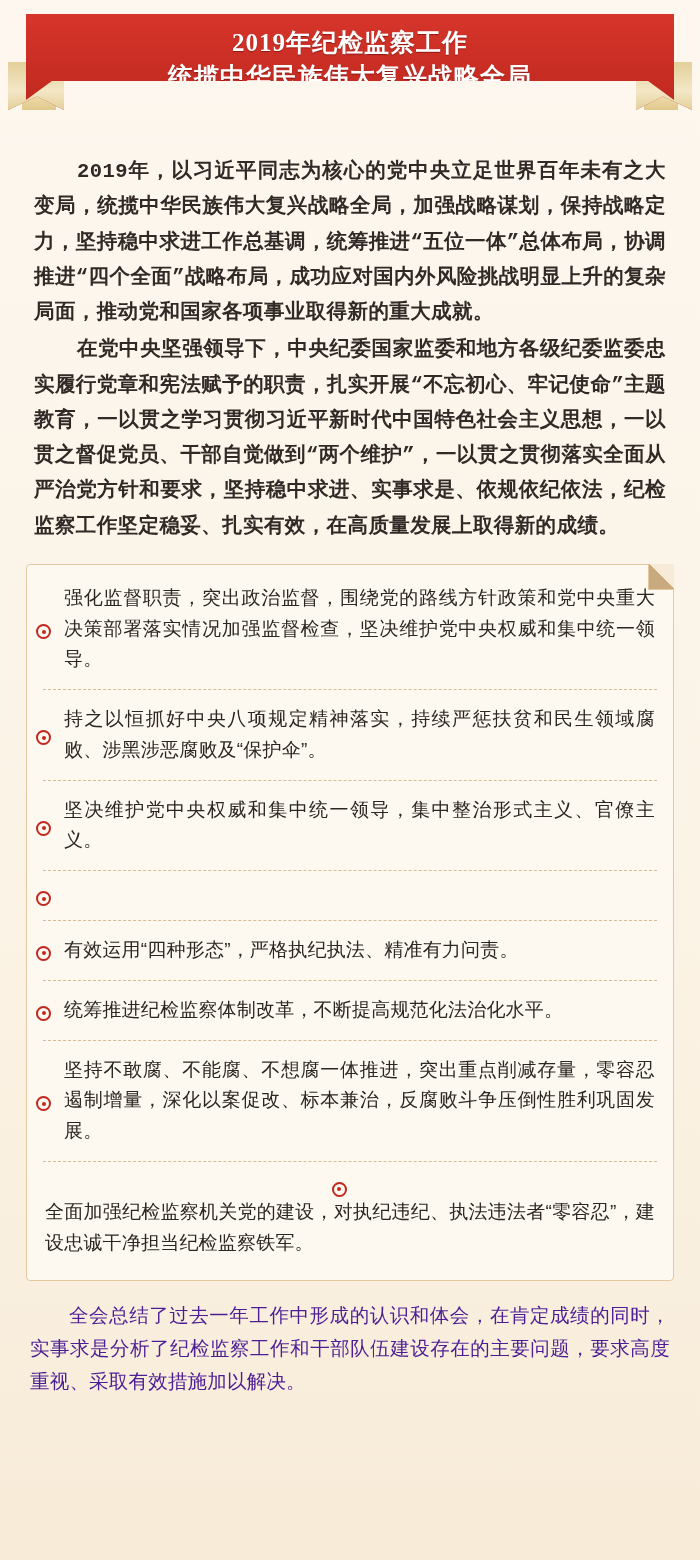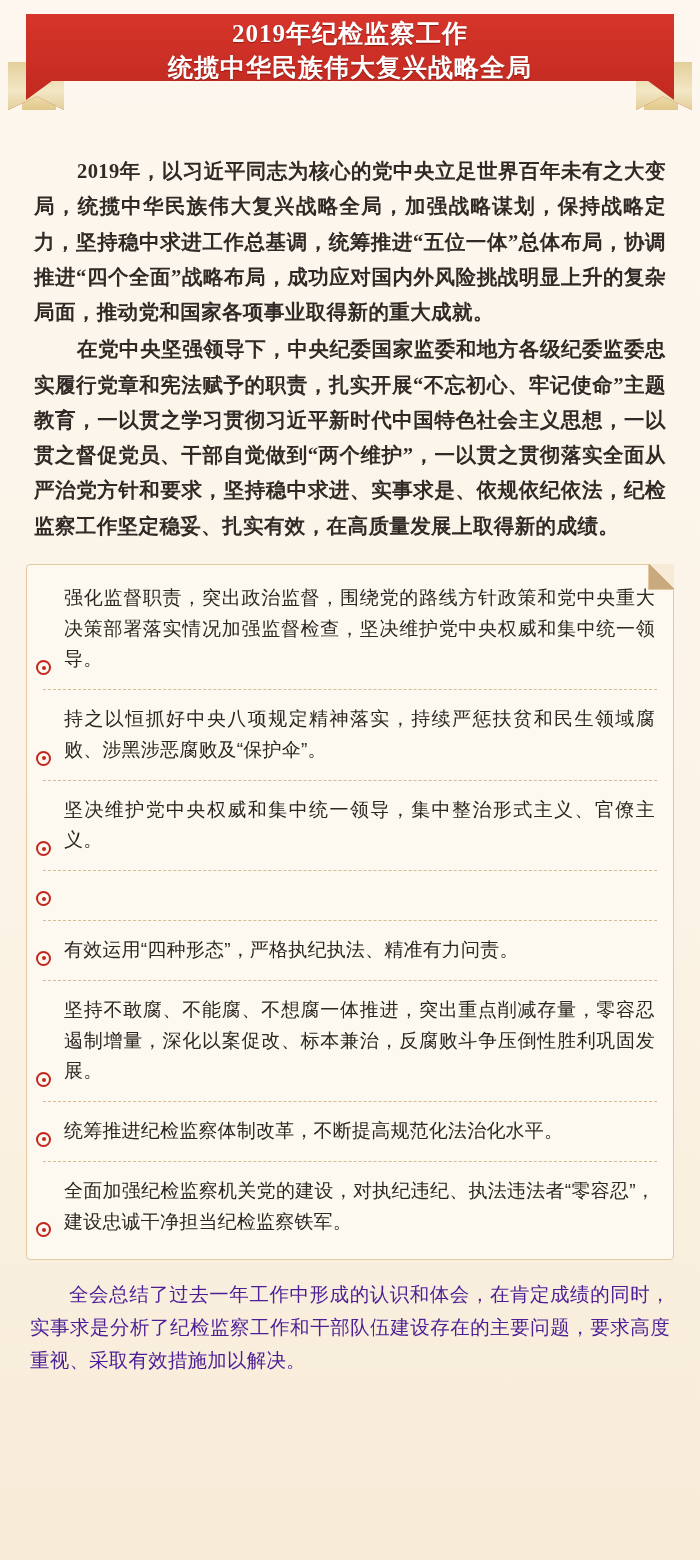--- a/index.html
+++ b/index.html
@@ -46,21 +46,21 @@
     top: 14px;
     height: 86px;
     background: linear-gradient(180deg, #d6352b 0%, #c1291f 100%);
     z-index: 3;
     clip-path: polygon(0 0, 100% 0, 100% 100%, 96% 78%, 4% 78%, 0 100%);
     display: flex;
     align-items: flex-start;
     justify-content: center;
   }
   .banner-inner {
-    padding-top: 3px;
+    padding-top: 12px;
     text-align: center;
     color: #fff;
     font-family: "Liberation Serif", serif;
     font-weight: bold;
     font-size: 25px;
     line-height: 1.35;
     letter-spacing: 1px;
     text-shadow: 0 1px 1px rgba(90,10,5,.55);
   }
   .banner-line2 { display: block; }
@@ -75,21 +75,21 @@
     z-index: 0;
   }
   .deco-l { left: 22px; }
   .deco-r { right: 22px; }
 
   
   .intro {
     padding: 10px 34px 0 34px;
   }
   .intro p {
-    font-family: Liberation Serif, serif;
+    font-family: Liberation Mono, monospace;
     font-weight: bold;
     font-size: 20.5px;
     line-height: 1.72;
     color: #2f2a26;
     text-align: justify;
     text-indent: 2.1em;
     margin-bottom: 2px;
     letter-spacing: .4px;
   }
 
@@ -105,25 +105,25 @@
   .fold {
     position: absolute;
     top: -1px; right: -1px;
     width: 26px; height: 26px;
     background: linear-gradient(225deg, #f7ead6 0 50%, #c9a97e 50% 100%);
     border-left: 1px solid #e4c9a0;
     border-bottom: 1px solid #e4c9a0;
   }
   .list-item {
     display: flex;
-    align-items: flex-end;
+    align-items: center;
     padding: 14px 2px 14px 2px;
     border-bottom: 1px dashed #d9bb92;
   }
-  .list-item:last-child { border-bottom: none; }
+  .list-item:last-child { border-bottom: none; flex-direction: column; }
   .bullet {
     flex: 0 0 auto;
     width: 15px; height: 15px;
     border: 2.5px solid #c0271d;
     border-radius: 50%;
     margin: 6px 13px 0 -9px;
     position: relative;
     background: #fdf8f0;
   }
   .bullet::after {
@@ -194,25 +194,25 @@
   </div>
   <div class="list-item">
     <span class="bullet"></span>
   </div>
   <div class="list-item">
     <span class="bullet"></span>
     <span class="item-text">有效运用“四种形态”，严格执纪执法、精准有力问责。</span>
   </div>
   <div class="list-item">
     <span class="bullet"></span>
+    <span class="item-text">统筹推进纪检监察体制改革，不断提高规范化法治化水平。</span>
+  </div>
+  <div class="list-item">
+    <span class="bullet"></span>
     <span class="item-text">坚持不敢腐、不能腐、不想腐一体推进，突出重点削减存量，零容忍遏制增量，深化以案促改、标本兼治，反腐败斗争压倒性胜利巩固发展。</span>
-  </div>
-  <div class="list-item">
-    <span class="bullet"></span>
-    <span class="item-text">统筹推进纪检监察体制改革，不断提高规范化法治化水平。</span>
   </div>
   <div class="list-item">
     <span class="bullet"></span>
     <span class="item-text">全面加强纪检监察机关党的建设，对执纪违纪、执法违法者“零容忍”，建设忠诚干净担当纪检监察铁军。</span>
   </div>
 </div>
 
 <div class="closing">
   <p>全会总结了过去一年工作中形成的认识和体会，在肯定成绩的同时，实事求是分析了纪检监察工作和干部队伍建设存在的主要问题，要求高度重视、采取有效措施加以解决。</p>
 </div>

